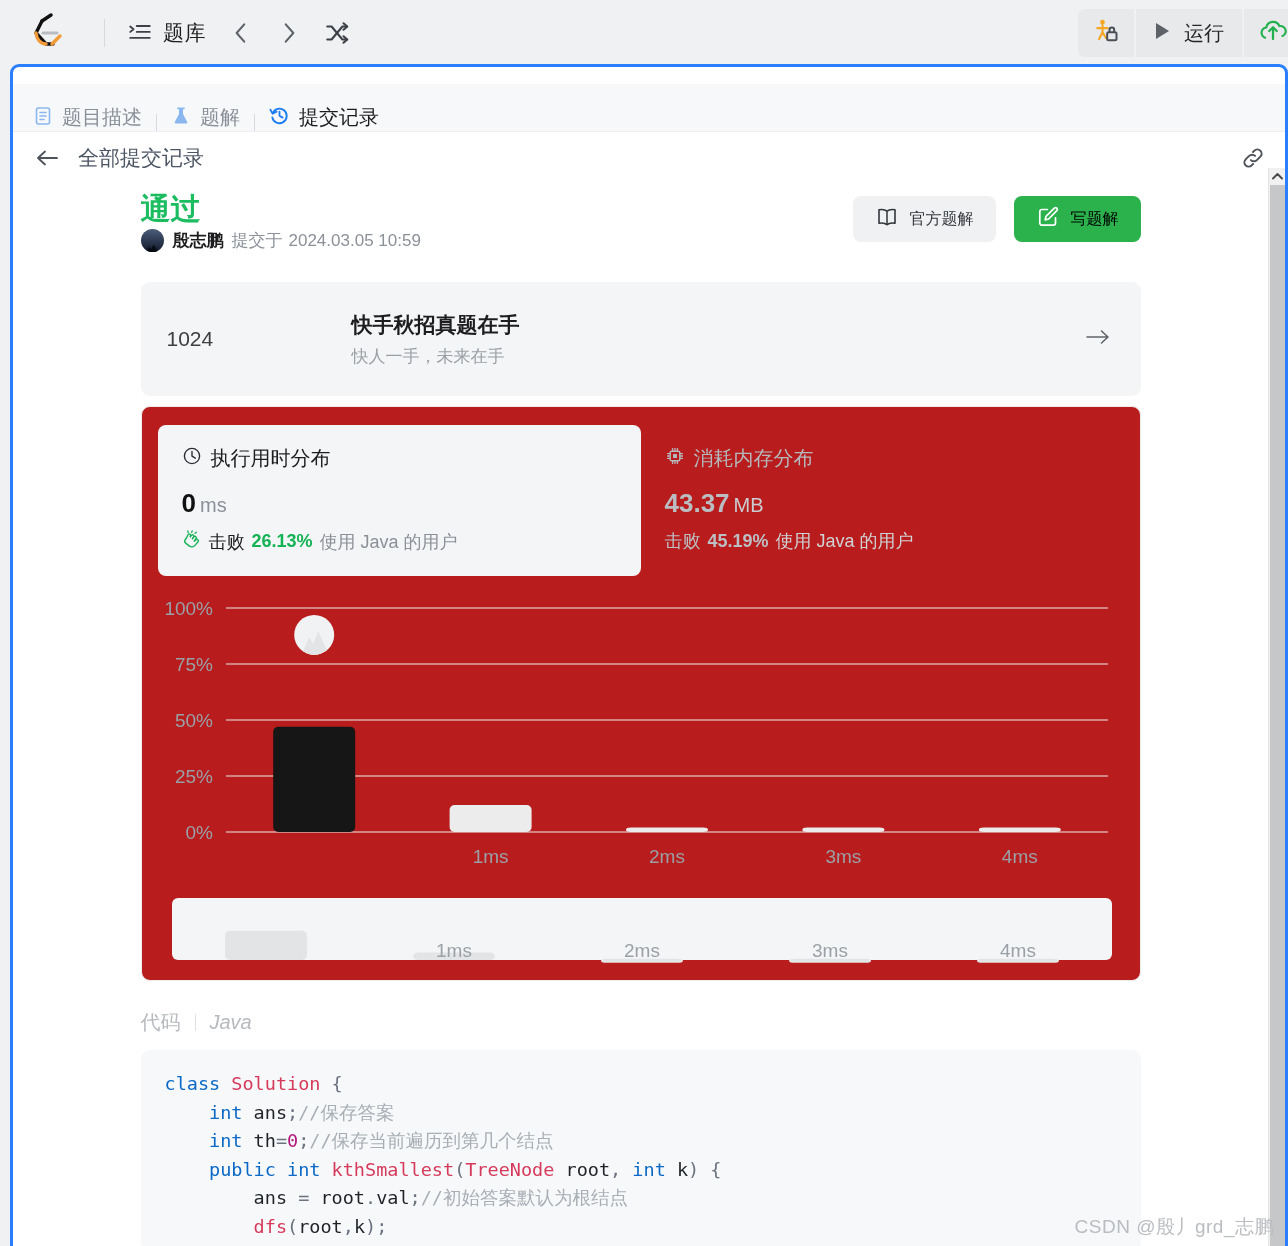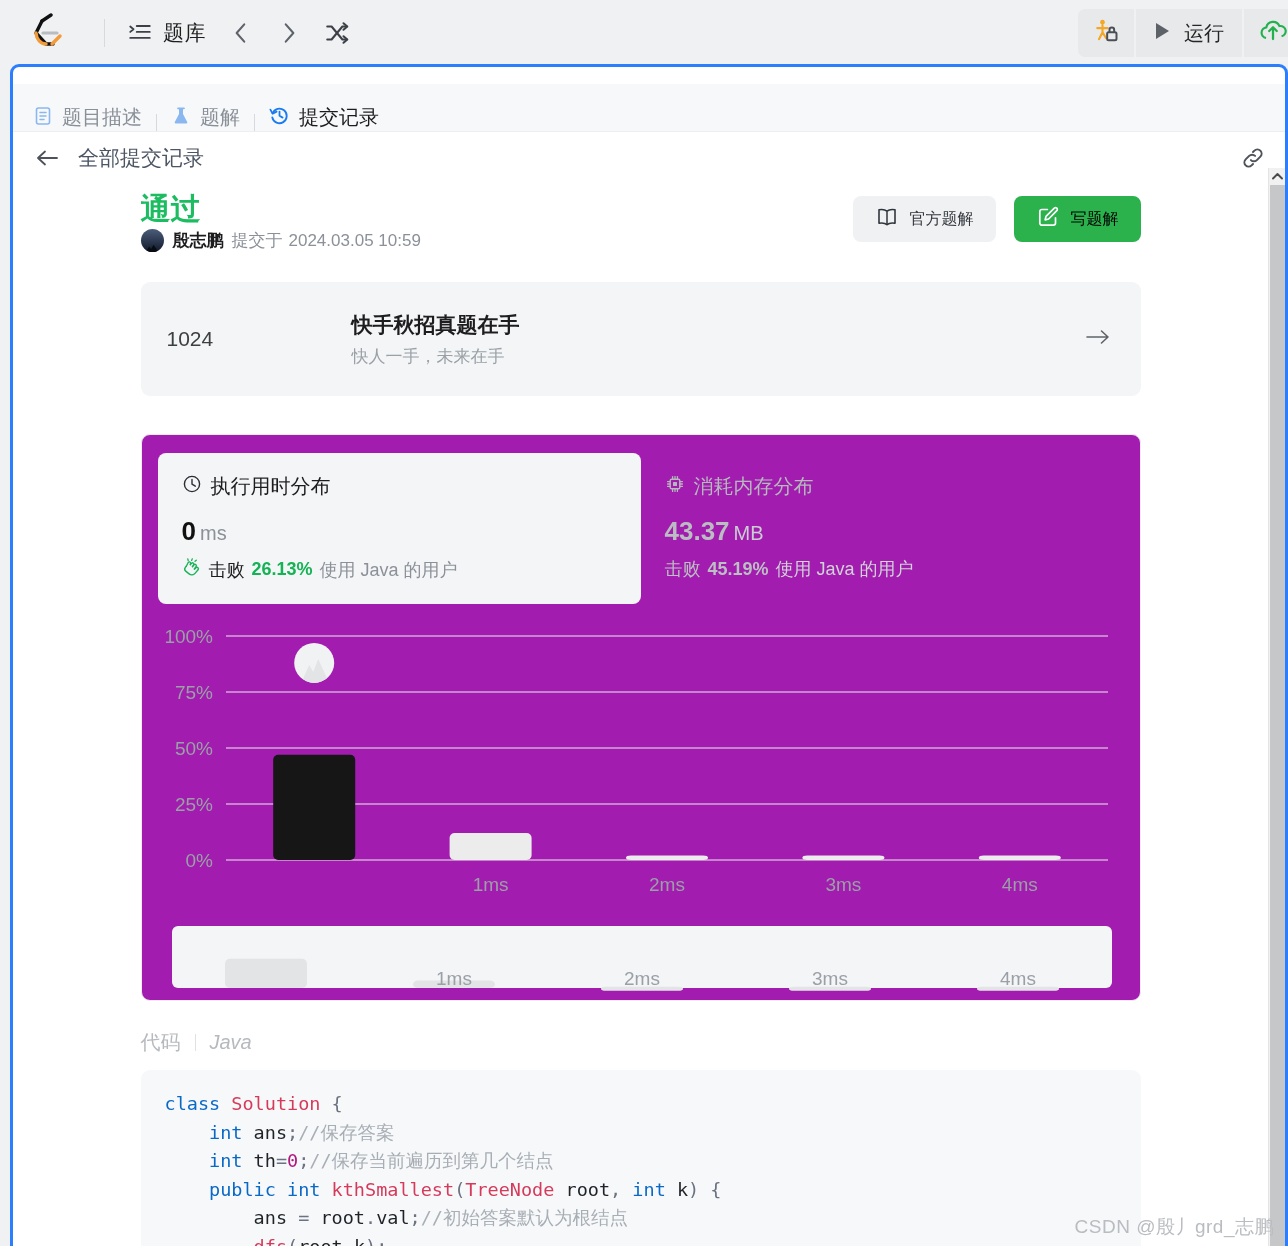--- a/index.html
+++ b/index.html
@@ -101,22 +101,22 @@
     display: flex; align-items: center; padding: 0 28px 0 26px; cursor: pointer; gap: 35px;
   }
   .promo-num { font-size: 21px; color: #3c4043; width: 150px; }
   .promo-text { display: flex; flex-direction: column; gap: 6px; }
   .promo-title { font-size: 21px; font-weight: 700; color: #1d1d1f; }
   .promo-sub { font-size: 17px; color: #9aa0a6; }
   .promo-arrow { margin-left: auto; color: #5f6368; }
 
   
   .stats-card {
-    margin-top: 38px; border: 1px solid #ededef; border-radius: 9px; background: #a21caf;
-    padding: 18px 16px 4px 16px;
+    margin-top: 10px; border: 1px solid #ededef; border-radius: 9px; background: #b91c1c;
+    padding: 18px 16px 12px 16px;
   }
   .stat-tabs { display: flex; gap: 0; }
   .stat-tab { width: 515px; border-radius: 8px; padding: 20px 24px 22px 24px; }
   .stat-tab.active { background: #f4f5f6; }
   .stat-head { display: flex; align-items: center; gap: 9px; font-size: 20px; }
   .stat-tab.active .stat-head { color: #1d1d1f; }
   .stat-tab.inactive .stat-head { color: #b5b9bd; }
   .stat-value { margin-top: 16px; font-size: 26px; }
   .stat-num { font-weight: 700; }
   .stat-tab.active .stat-num { color: #111; }

